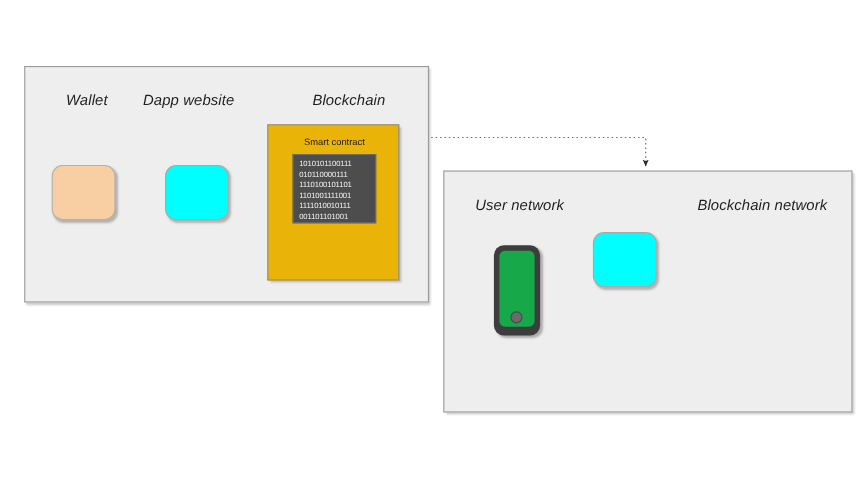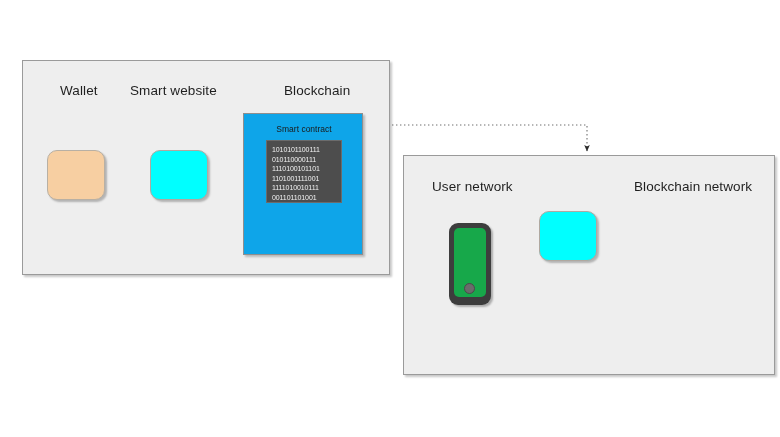--- a/index.html
+++ b/index.html
@@ -34,20 +34,21 @@
   #panel-mobile {
     left: 403px; top: 155px;
     width: 372px; height: 220px;
   }
   .panel-label {
     position: absolute;
     color: #1f1f1f;
     font-size: 13.5px;
     white-space: nowrap;
     letter-spacing: 0.1px;
+    font-style: italic;
   }
   .node-box {
     position: absolute;
     border-radius: 10px;
     box-sizing: border-box;
     box-shadow: 2px 2px 2px rgba(0,0,0,0.25);
   }
   #shape-wallet {
     left: 47px; top: 150px;
     width: 58px; height: 50px;
@@ -63,21 +64,21 @@
   #shape-dapp-mobile {
     left: 539px; top: 211px;
     width: 58px; height: 50px;
     background: #0ff;
     border: 1px solid #b0a8a0;
   }
   #blockchain-box {
     position: absolute;
     left: 243px; top: 113px;
     width: 120px; height: 142px;
-    background: #0ea5e9;
+    background: #eab308;
     border: 1px solid #8e8e8e;
     box-shadow: 2px 2px 2px rgba(0,0,0,0.22);
     box-sizing: border-box;
   }
   #smart-contract-label {
     position: absolute;
     left: 0; top: 10px;
     width: 120px;
     text-align: center;
     font-size: 8.5px;
@@ -173,21 +174,21 @@
         <circle cx="724" cy="261" r="6.2" fill="#595959" stroke="#3a3a3a" stroke-width="1"></circle>
         <circle cx="679" cy="298" r="6.2" fill="#595959" stroke="#3a3a3a" stroke-width="1"></circle>
         <circle cx="730" cy="300" r="6.2" fill="#595959" stroke="#3a3a3a" stroke-width="1"></circle>
       </g>
   </g>
 </svg>
 
 <div class="panel" id="panel-dapp"></div>
 
 <div class="panel-label" style="left:60px; top:83px;">Wallet</div>
-<div class="panel-label" style="left:130px; top:83px;">Smart website</div>
+<div class="panel-label" style="left:130px; top:83px;">Dapp website</div>
 <div class="panel-label" style="left:266px; top:83px;margin-left:18px;">Blockchain</div>
 
 <div class="node-box" id="shape-wallet"></div>
 <div class="node-box" id="shape-dapp-site"></div>
 
 <div id="blockchain-box">
   <div id="smart-contract-label">Smart contract</div>
   <div id="code-block">
     <div class="code-line">1010101100111</div>
     <div class="code-line">010110000111</div>

